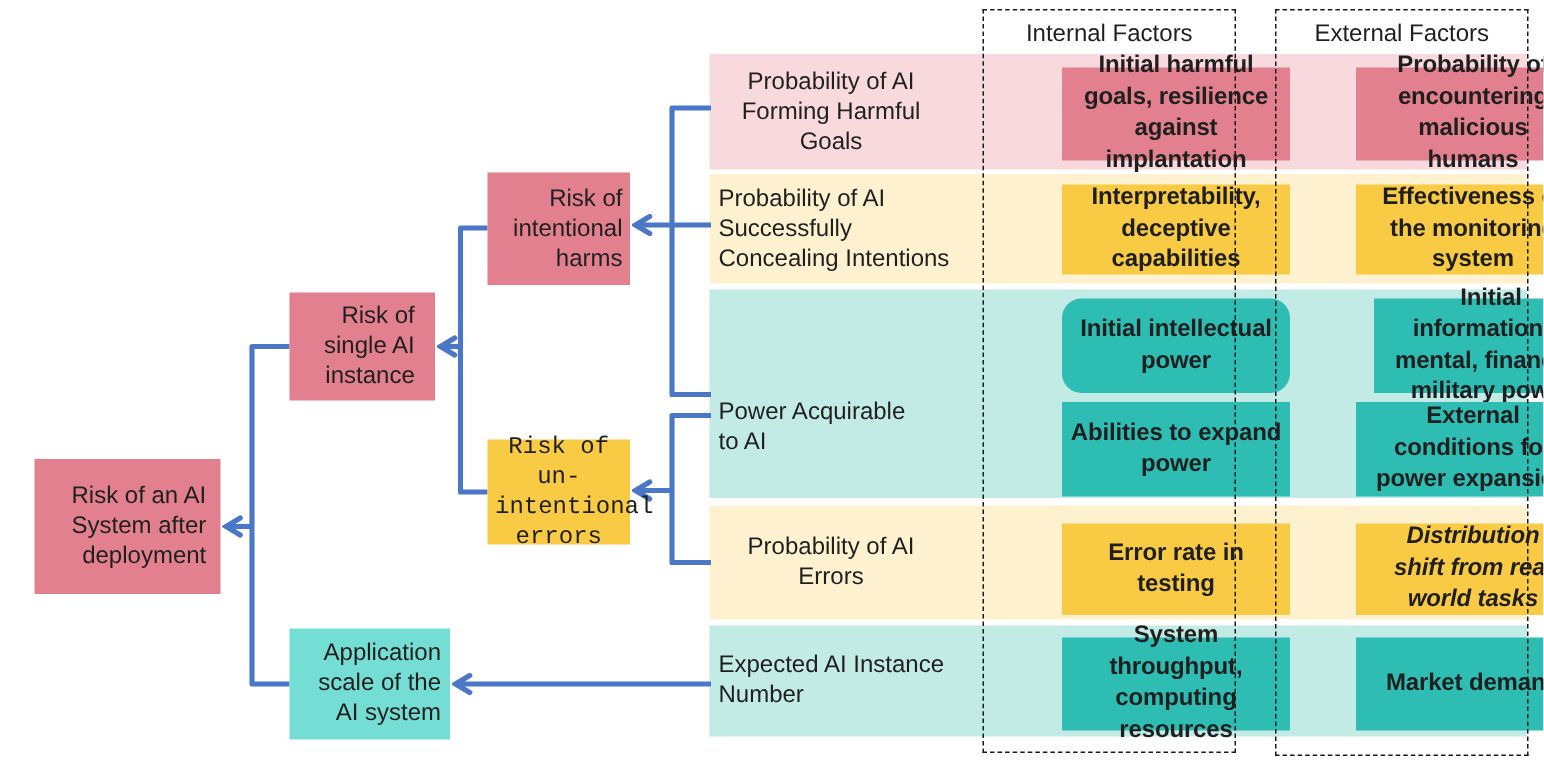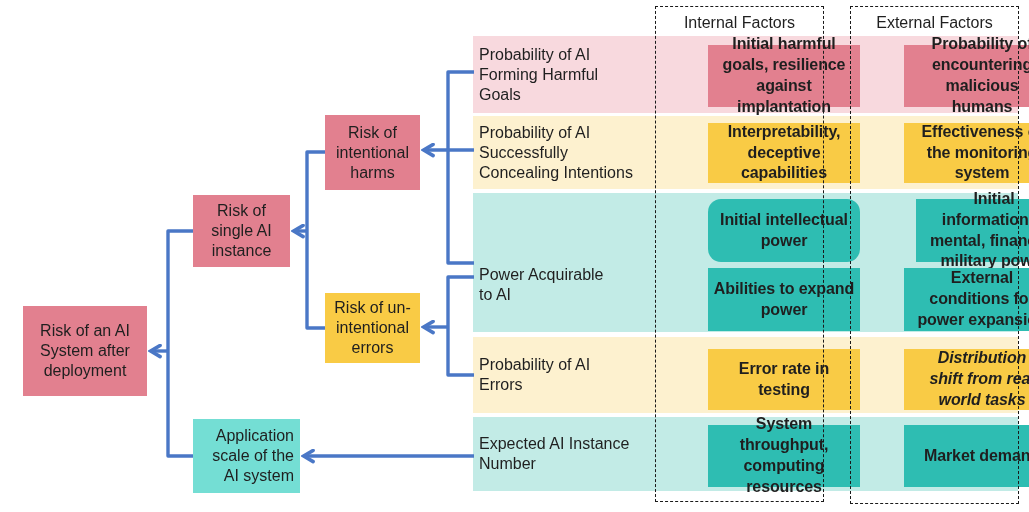--- a/index.html
+++ b/index.html
@@ -10,39 +10,39 @@
   
   .band{position:absolute;left:473px;width:545px;z-index:1;display:flex;align-items:center;}
   .band.pink  {background:var(--c-pink-light,#f8d9de);}
   .band.yellow{background:var(--c-yellow-light,#fdf1cf);}
   .band.teal  {background:var(--c-teal-light,#c2ebe6);}
   .rowlabel{margin-left:6px;font-size:16px;line-height:1.25;text-align:left;}
   svg.wires{position:absolute;left:0;top:0;z-index:2;pointer-events:none;}
   
   .node{position:absolute;z-index:3;display:flex;align-items:center;justify-content:center;
         text-align:center;font-size:16px;line-height:1.25;}
-  .node.pink {background:var(--c-pink,#e2808f);}
+  .node.pink {background:var(--c-pink,#e2808f);text-align:right;}
   .node.yellowS{background:var(--c-yellow,#f9cb45);}
   .node.tealM{background:var(--c-teal-mid,#74ded4);}
   
   .factor{position:absolute;z-index:3;display:flex;align-items:center;justify-content:center;
           text-align:center;font-weight:bold;font-size:16px;line-height:1.3;letter-spacing:-0.1px;margin-left:48px;}
   .factor.pinkS {background:var(--c-pink,#e2808f);}
   .factor.yellowS{background:var(--c-yellow,#f9cb45);}
   .factor.tealS {background:var(--c-teal,#2ebdb2);}
   .factor .t{max-width:146px;}
   .factor .t.mw120{max-width:120px;}
   .factor .t.mw125{max-width:125px;}
   .factor .t.mw130{max-width:130px;}
   
   .dashcol{position:absolute;z-index:4;border:1.6px dashed var(--c-border,#1a1a1a);
            pointer-events:none;background:transparent;}
   .colheader{margin-top:7px;text-align:center;font-size:16px;color:var(--c-text,#1f1f1f);}
   
-  .w135{max-width:135px;margin-top:44px;} .w150{max-width:150px;} .w165{max-width:165px;}
+  .w135{max-width:135px;margin-top:44px;} .w150{max-width:150px;text-align:center;} .w165{max-width:165px;}
   .n-root .in{max-width:105px;} .n-single .in{max-width:70px;}
   .n-intent .in{max-width:85px;} .n-unintent .in{max-width:85px;}
   .n-appscale .in{max-width:95px;text-align:right;}
 </style>
 </head>
 <body>
 
 <div id="stage">
 
   <div class="band pink" style="top:36px;height:77px;">
@@ -85,21 +85,21 @@
   </div>
   <div class="node pink n-single" style="left:193px;top:195px;width:97px;height:72px;">
     <span class="in">Risk of single AI instance</span>
   </div>
   <div class="node tealM n-appscale" style="left:193px;top:419px;width:107px;height:74px;">
     <span class="in">Application scale of the AI system</span>
   </div>
   <div class="node pink n-intent" style="left:325px;top:115px;width:95px;height:75px;">
     <span class="in">Risk of intentional harms</span>
   </div>
-  <div class="node yellowS n-unintent" style="left:325px;top:293px;width:95px;height:70px;">
+  <div class="node yellowS n-unintent" style="left:325px;top:293px;width:95px;height:70px;font-family:Liberation Mono, monospace;">
     <span class="in">Risk of un-intentional errors</span>
   </div>
 
   <div class="factor pinkS" style="left:660px;top:45px;width:152px;height:62px;">
     <span class="t">Initial harmful goals, resilience against implantation</span>
   </div>
   <div class="factor yellowS" style="left:660px;top:123px;width:152px;height:60px;">
     <span class="t mw120">Interpretability, deceptive capabilities</span>
   </div>
   <div class="factor tealS" style="left:660px;top:199px;width:152px;height:63px;border-radius:13px;">

